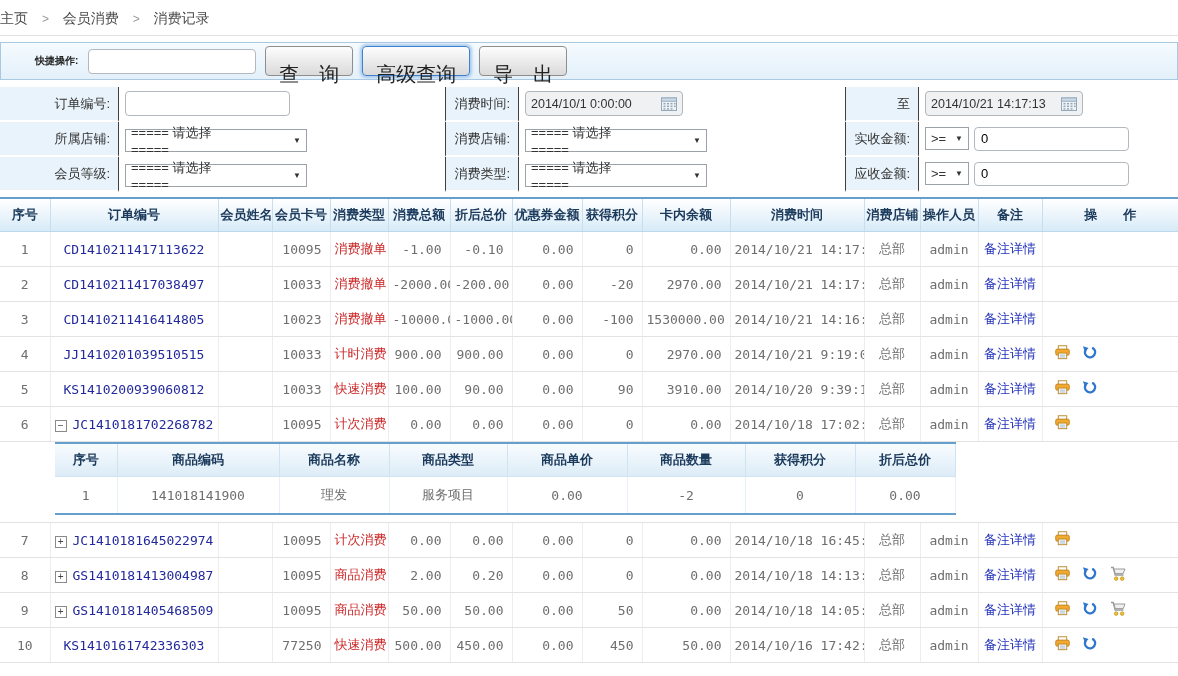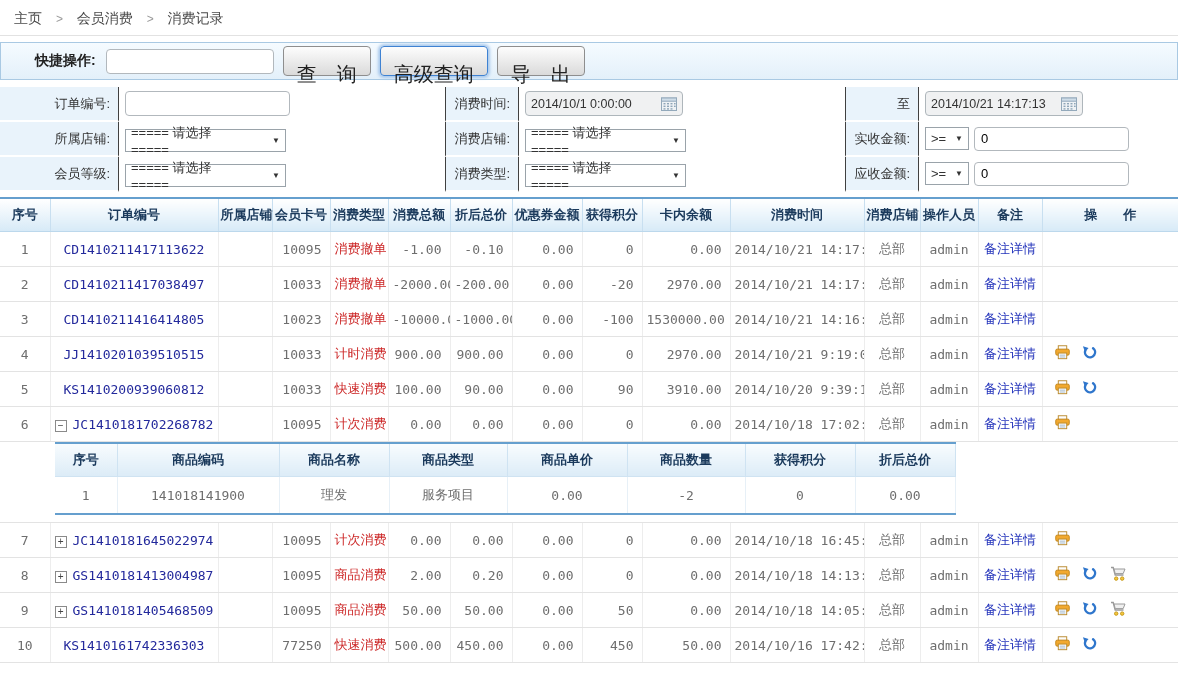--- a/index.html
+++ b/index.html
@@ -5,50 +5,50 @@
   * { box-sizing: border-box; margin: 0; padding: 0; }
   html,body { background:#fff; }
   body {
     width: 1178px; height: 676px; overflow: hidden;
     font-family: "Liberation Sans", "DejaVu Sans", sans-serif;
     font-size: 13px; color:#444;
   }
   .mono { font-family: "DejaVu Sans Mono", "Liberation Mono", monospace; }
 
   
-  .breadcrumb { height:36px; line-height:36px; padding-left:14px; font-size:14px; color:#4a4a4a;
+  .breadcrumb { height:36px; line-height:36px; font-size:14px; color:#4a4a4a;
     border-bottom:1px solid #e2e2e2; }
   .breadcrumb .crumb { cursor:pointer; }
   .breadcrumb .sep { color:#9a9a9a; margin:0 10px; font-size:12px; }
 
   
   .quickbar { margin-top:6px; height:38px; display:flex; align-items:center;
     border:1px solid #a9c9e3; background:linear-gradient(#f5fbff,#e3f0fa); padding-left:34px; }
-  .qlabel { font-weight:bold; color:#222; font-size:14px; margin-right:10px; }
+  .qlabel { font-weight:bold; color:#222; font-size:10px; margin-right:10px; }
   .qinput { width:168px; height:25px; border:1px solid #b2b8bd; border-radius:4px; padding:0 6px; font-size:13px; }
   .btn { height:26px; padding:14px 13px; margin-left:9px; font-size:20px; color:#222;
     border:1px solid #8e8e8e; border-radius:4px; background:linear-gradient(#fdfdfd,#dadada); cursor:pointer;
     font-family:"Liberation Sans","DejaVu Sans",sans-serif; }
   .btn.focused { border:1px solid #3f82d2; box-shadow:0 0 3px 2px #a9c9ec;text-align:center; }
 
   
   table.filter { width:100%; border-collapse:separate; border-spacing:0; margin-top:7px; }
   table.filter td { height:35px; border-bottom:2px solid #ffffff; border-left:1px solid #404040; vertical-align:middle; }
   table.filter td:first-child { border-left:none; }
   td.flbl { background:#e9f3fb; text-align:right; padding-right:8px; color:#333; }
   td.ffld { background:#fff; padding-left:6px; }
   td.fempty { background:#fff; }
   .finput { width:165px; height:25px; border:1px solid #b2b8bd; border-radius:4px; padding:0 6px; font-size:13px; }
   .mini-input { width:155px; height:24px; border:1px solid #b2b8bd; border-radius:4px; padding:0 6px; font-size:13px; }
   .datebox { display:inline-flex; align-items:center; justify-content:space-between; width:158px; height:25px;
     border:1px solid #aeb6bb; border-radius:4px; background:#f0f1f2; padding:0 5px; color:#333; font-size:12.5px; cursor:pointer; }
   .sel { display:inline-flex; align-items:center; justify-content:space-between; height:23px;
     border:1px solid #9aa3aa; background:#fff; padding:0 5px; color:#333; font-size:13px; cursor:pointer; }
   .sel .arrow { font-size:8px; color:#333; margin-left:8px; }
-  .sel.wide { width:161px;gap:48px; }
+  .sel.wide { width:182px;gap:48px; }
   .sel.ge { width:44px; margin-right:5px; }
 
   
   table.grid { width:100%; border-collapse:collapse; table-layout:fixed; margin-top:5px; }
   table.grid thead th { background:linear-gradient(#ffffff,#d7eaf7); border-top:2px solid #659fce;
     border-bottom:1px solid #bcd8ec; border-left:1px solid #c8dff0; color:#1b3a5c; font-size:13px;
     font-weight:bold; padding:7px 2px; text-align:center; white-space:nowrap; }
   table.grid thead th:first-child { border-left:none;text-align:center; }
   table.grid tbody td { border-bottom:1px solid #e3e3e3; border-left:1px solid #ededed;
     color:#6e6e6e; padding:8px 4px; font-size:13px; white-space:nowrap; overflow:hidden; background:#fff; }
@@ -213,21 +213,21 @@
     <col style="width:134px">
       <col style="width:56px">
       <col style="width:58px">
       <col style="width:64px">
       <col>
   </colgroup>
   <thead>
     <tr>
       <th>序号</th>
       <th>订单编号</th>
-      <th>所属店铺</th>
+      <th>会员姓名</th>
       <th>会员卡号</th>
       <th>消费类型</th>
       <th>消费总额</th>
       <th>折后总价</th>
       <th>优惠券金额</th>
       <th>获得积分</th>
       <th>卡内余额</th>
       <th>消费时间</th>
       <th>消费店铺</th>
       <th>操作人员</th>

